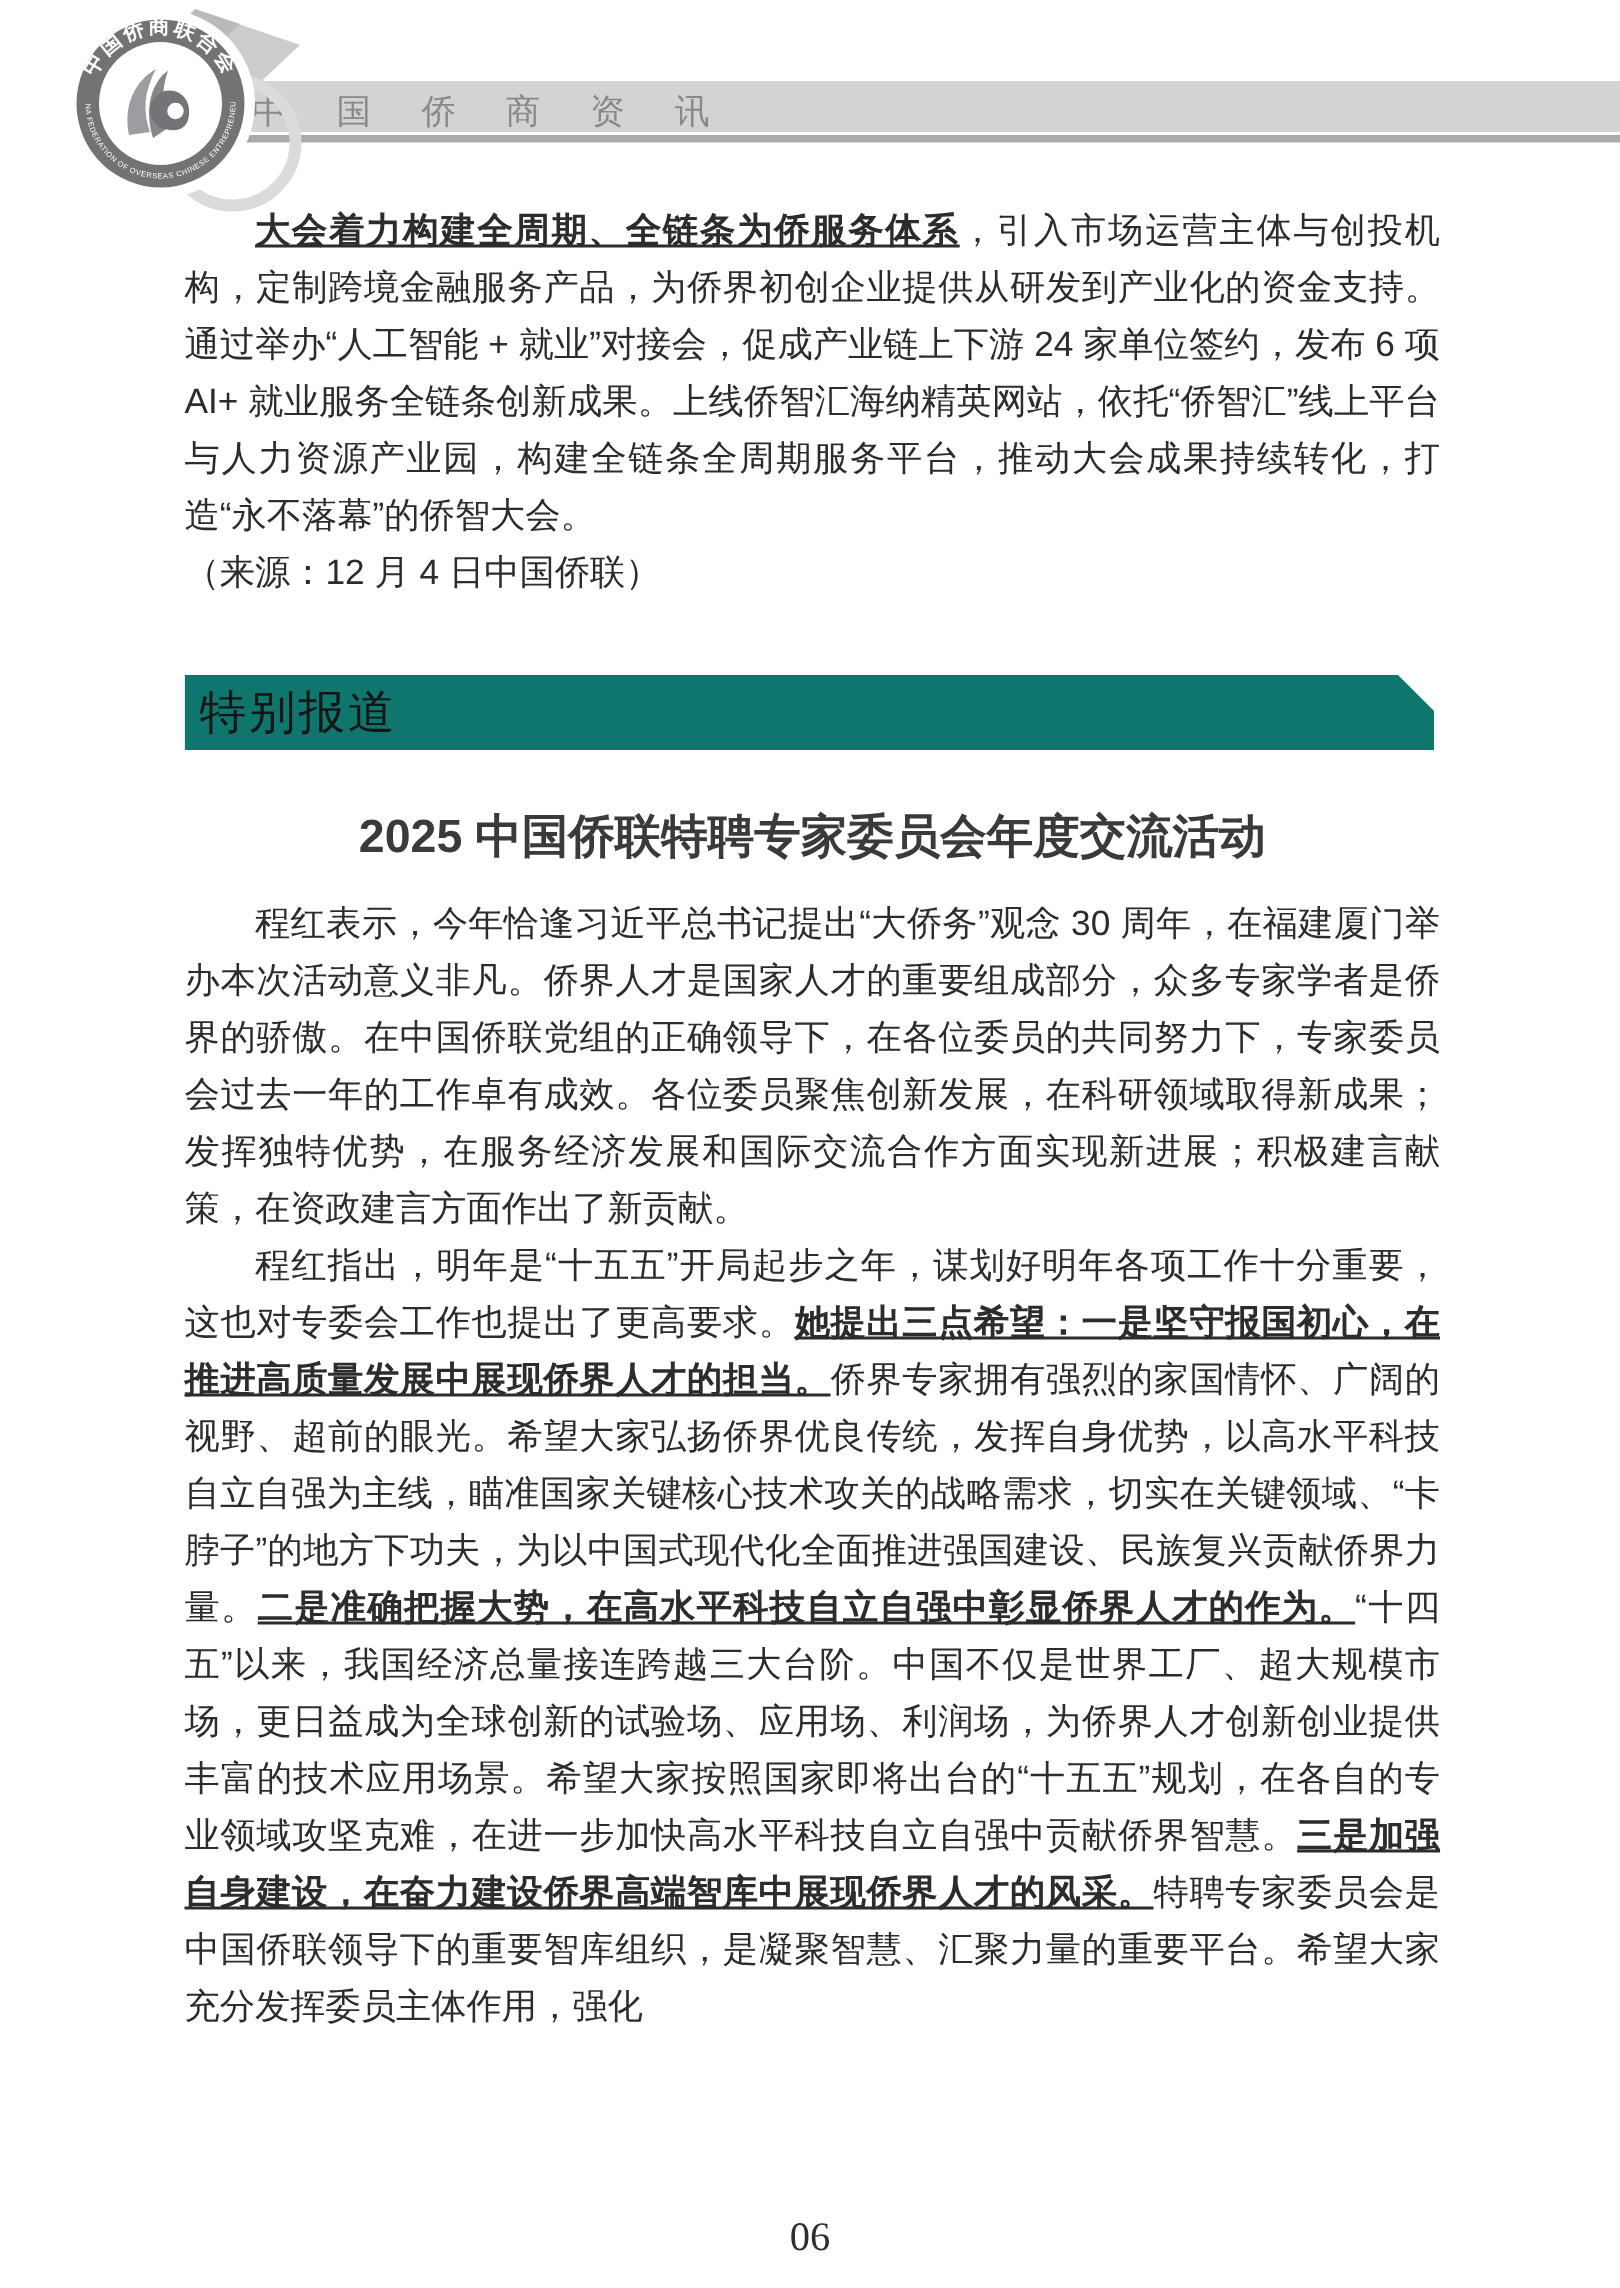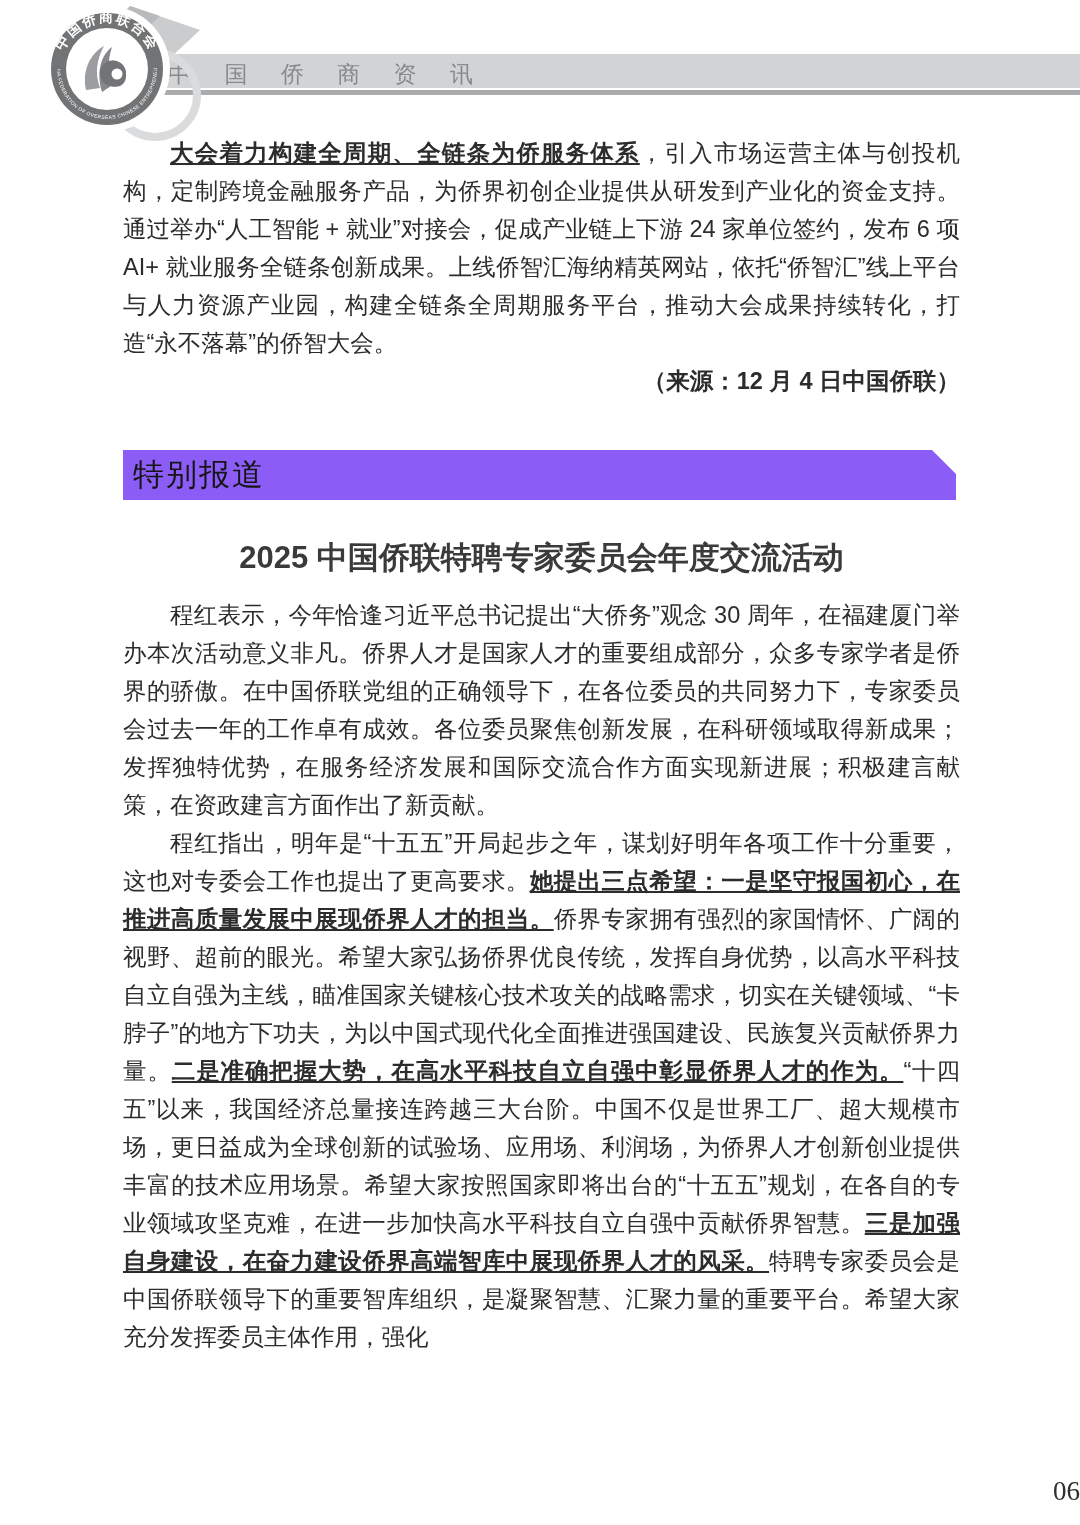--- a/index.html
+++ b/index.html
@@ -29,38 +29,38 @@
   .logo-seal{position:absolute;left:44px;top:6px;z-index:3;}
 
   
   main{
     position:absolute;left:123px;top:134px;width:837px;
     font-size:23.5px;line-height:38px;color:#2c2c2e;
     text-align:justify;z-index:4;
   }
   main p{margin:0;text-indent:2em;}
   .bold{font-weight:700;text-decoration:underline;}
-  .source-line{text-align:right;text-indent:0;font-weight:700;}
+  .source-line{text-align:left;text-indent:0;font-weight:400;}
 
   .section-bar{
-    margin-top:50px;width:833px;height:50px;background:#8b5cf6;
+    margin-top:50px;width:833px;height:50px;background:#0f766e;
     clip-path:polygon(0 0, calc(100% - 24px) 0, 100% 24px, 100% 100%, 0 100%);
     display:flex;align-items:center;box-sizing:border-box;padding-left:10px;
     font-family:"Liberation Serif","DejaVu Serif",serif;
     font-size:31px;color:#151515;letter-spacing:2px;
   }
 
   .article-title{
     margin:34px 0 15px 0;text-align:center;text-indent:0;
     font-weight:700;font-size:31px;line-height:47px;color:#3a3a3c;
   }
 
   
   .page-number{
-    position:absolute;left:0;right:0;top:1476px;text-align:right;
+    position:absolute;left:0;right:0;top:1476px;text-align:center;
     font-family:"Liberation Serif","DejaVu Serif",serif;
     font-size:27px;color:#2e2e2e;z-index:4;
   }
 </style>
 </head>
 <body>
 
 <div class="page">
 
   <div class="masthead-bar">

